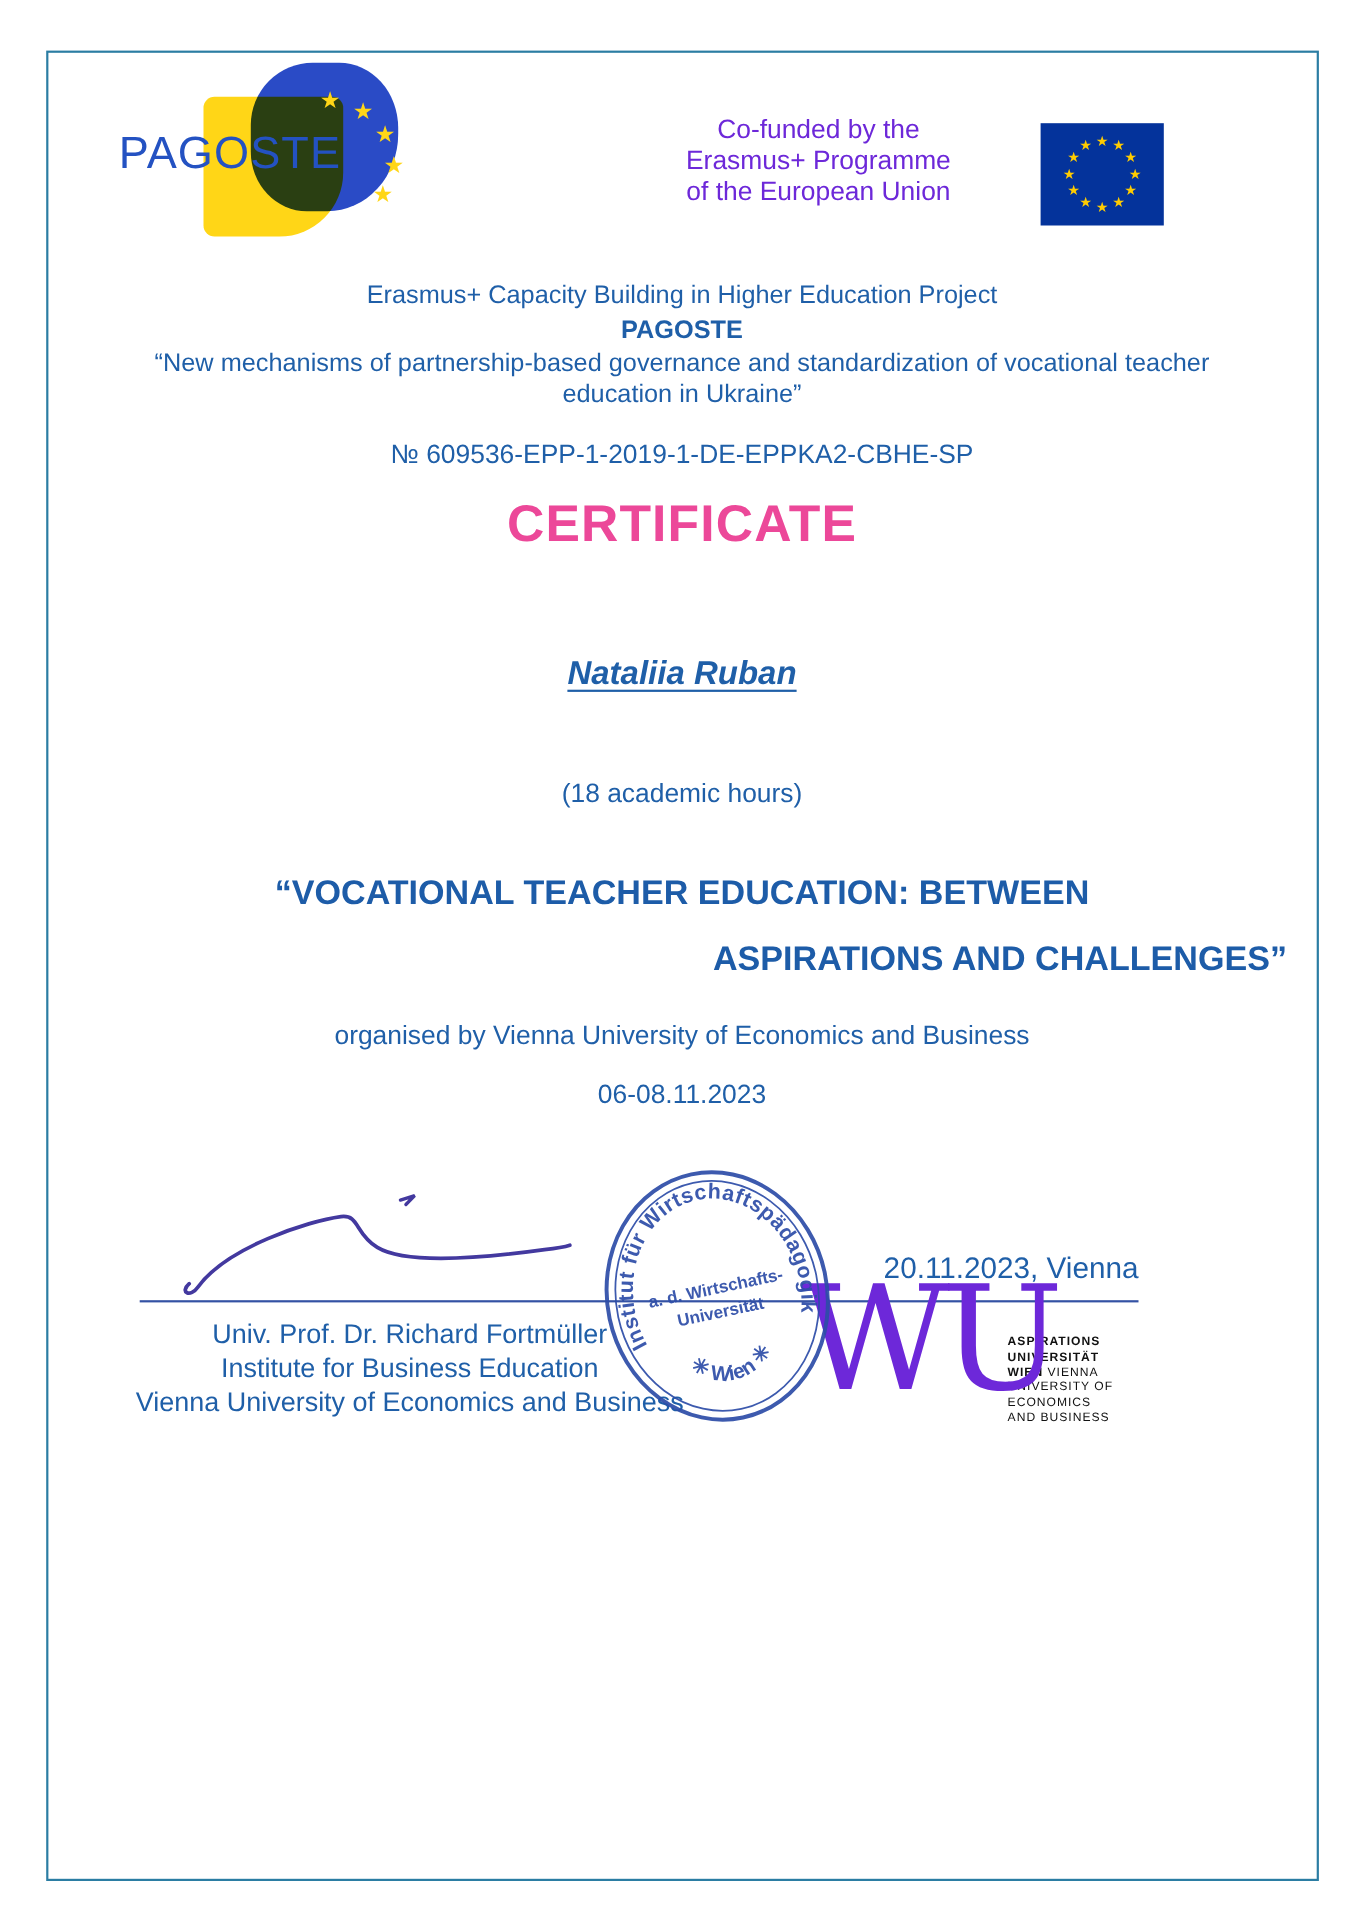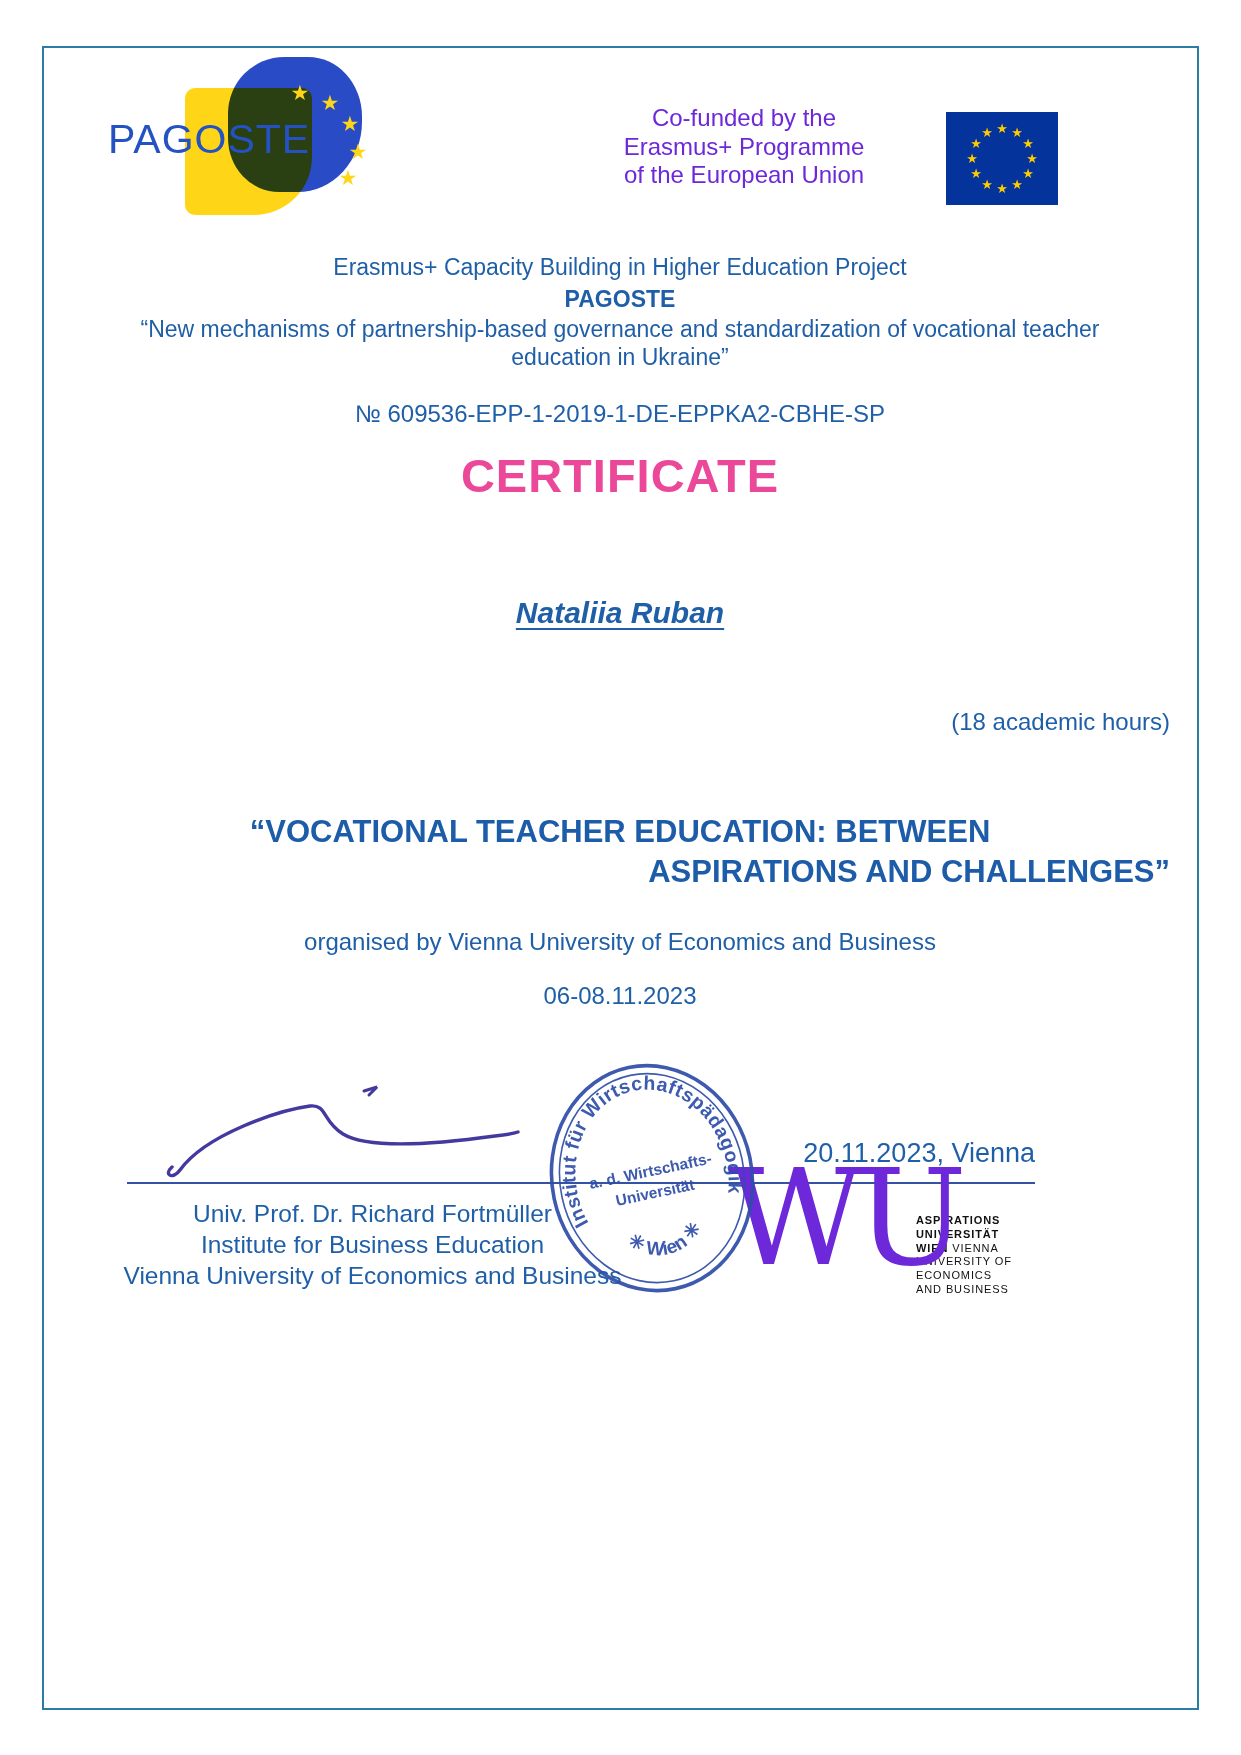--- a/index.html
+++ b/index.html
@@ -141,23 +141,23 @@
     </div>
 
   <div class="cline f23" style="top:254px;">Erasmus+ Capacity Building in Higher Education Project</div>
   <div class="cline f23 bold" style="top:286px;">PAGOSTE</div>
   <div class="cline f23" style="top:316px;">“New mechanisms of partnership-based governance and standardization of vocational teacher</div>
   <div class="cline f23" style="top:344px;">education in Ukraine”</div>
   <div class="cline f24" style="top:400px;">№ 609536-EPP-1-2019-1-DE-EPPKA2-CBHE-SP</div>
 
   <div class="cline heading" style="top:448px;">CERTIFICATE</div>
   <div class="cline name" style="top:596px;">Nataliia Ruban</div>
-  <div class="cline f24" style="top:708px;text-align:right;">(18 academic hours)</div>
+  <div class="cline f24" style="top:708px;">(18 academic hours)</div>
 
-  <div class="cline conf" style="top:794px;margin-top:20px;">“VOCATIONAL TEACHER EDUCATION: BETWEEN</div>
+  <div class="cline conf" style="top:794px;">“VOCATIONAL TEACHER EDUCATION: BETWEEN</div>
   <div class="cline conf" style="top:854px;text-align:right;">ASPIRATIONS AND CHALLENGES”</div>
   <div class="cline f24" style="top:928px;">organised by Vienna University of Economics and Business</div>
   <div class="cline f24" style="top:982px;">06-08.11.2023</div>
 
   <svg class="abs sig-svg" viewBox="0 0 400 95">
     <path d="M22 82 c-9 8 1 13 8 3 c26 -36 100 -60 130 -64 c17 -2 12 15 33 28 c23 14 80 12 152 2 c9 -1 17 -2 23 -4" fill="none" stroke="#43399f" stroke-width="3.4" stroke-linecap="round"></path>
     <path d="M214 6 l13 -4 -8 8" fill="none" stroke="#43399f" stroke-width="3" stroke-linecap="round"></path>
   </svg>
 
   <svg class="abs stamp-svg" viewBox="0 0 215 240">

